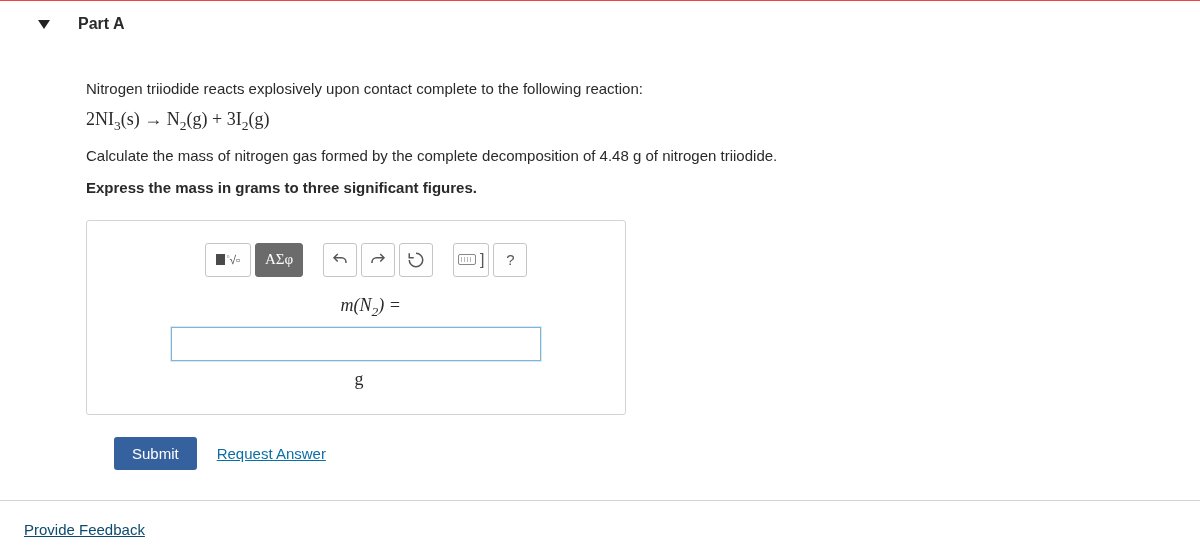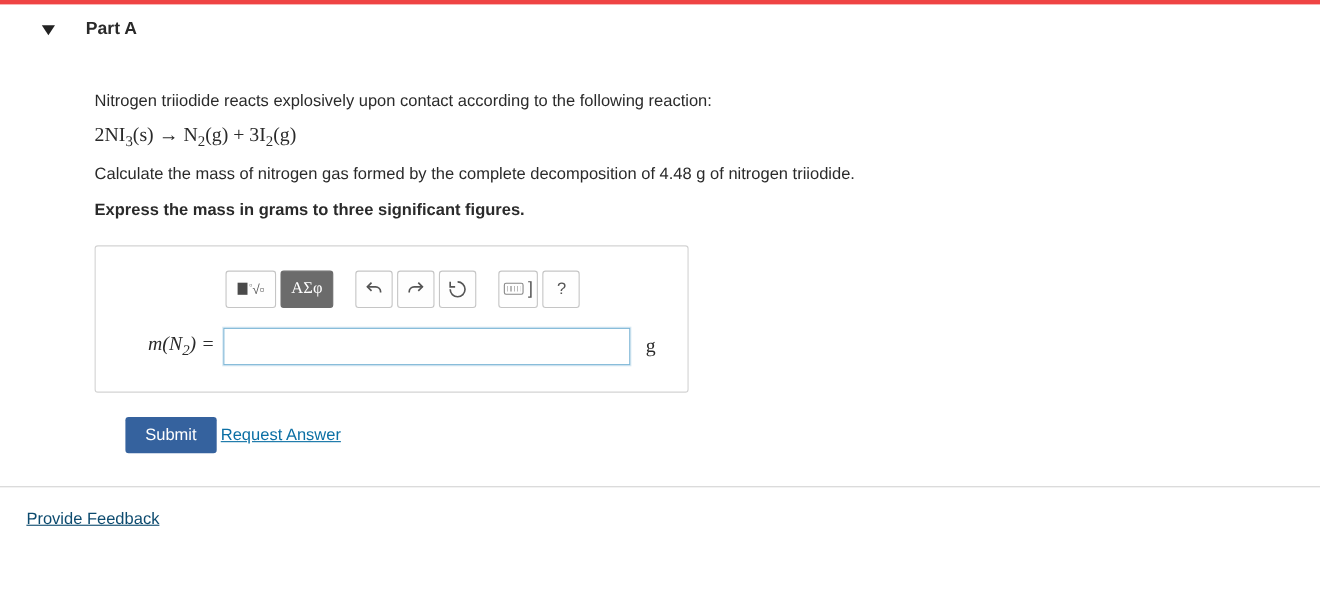--- a/index.html
+++ b/index.html
@@ -5,21 +5,21 @@
     * { box-sizing: border-box; margin: 0; padding: 0; }
     body {
       font-family: Arial, Helvetica, sans-serif;
       font-size: 15px;
       color: #2a2a2a;
       background: #fff;
       padding: 0;
       width: 1200px;
     }
     .part-container {
-      border-top: 4px solid #ef4444;
+      border-top: 1px solid #ef4444;
       border-bottom: 1px solid #d3d3d3;
       padding: 0 0 30px 0;
       margin: 0;
     }
     .part-header {
       display: flex;
       align-items: center;
       padding: 14px 0 8px 38px;
       cursor: pointer;
     }
@@ -68,39 +68,39 @@
     .tool-btn:first-child { min-width: 46px; padding: 0 6px; }
     .tool-btn.greek {
       background: #6b6b6b;
       color: #fff;
       border-color: #6b6b6b;
       font-family: "Times New Roman", serif;
       min-width: 48px;
       text-align: right;
     }
     .tool-btn.spacer { border: none; background: none; cursor: default; min-width: 12px; }
-    .answer-row { display: flex; align-items: center; gap: 8px; }
+    .answer-row { display: flex; align-items: center; gap: 8px; flex-direction: column; }
     .var-label {
       font-style: italic;
       font-family: "Times New Roman", serif;
       font-size: 18px;
       min-width: 90px;
       text-align: right;
     }
     .answer-input {
       border: 1px solid #7db6d6;
       height: 34px;
       width: 370px;
       padding: 4px 8px;
       font-size: 15px;
       outline: none;
       box-shadow: 0 0 0 1px rgba(125,182,214,0.3);
     }
     .unit { font-family: "Times New Roman", serif; font-size: 18px; margin-left: 6px; }
-    .actions { display: flex; align-items: center; gap: 4px; margin-top: 22px; padding-left: 28px; }
+    .actions { display: flex; align-items: center; gap: 20px; margin-top: 22px; padding-left: 28px; }
     .submit-btn {
       background: #35629e;
       color: #fff;
       border: none;
       border-radius: 3px;
       padding: 8px 18px;
       font-size: 15px;
       cursor: pointer;
     }
     .link {
@@ -141,21 +141,21 @@
 
 
 
 <div class="part-container">
   <div class="part-header">
     <span class="triangle-down"></span>
     <span class="part-title">Part A</span>
   </div>
 
   <div class="content">
-    <p class="question-text">Nitrogen triiodide reacts explosively upon contact according to the following reaction:</p>
+    <p class="question-text">Nitrogen triiodide reacts explosively upon contact complete to the following reaction:</p>
     <div class="reaction">2NI<sub>3</sub>(s) → N<sub>2</sub>(g) + 3I<sub>2</sub>(g)</div>
     <p class="instr">Calculate the mass of nitrogen gas formed by the complete decomposition of 4.48 g of nitrogen triiodide.</p>
     <p class="instr bold">Express the mass in grams to three significant figures.</p>
 
     <div class="answer-box">
       <div class="toolbar">
         <button class="tool-btn">
           <span class="template-icon">
             <span class="black-box"></span>
             <span class="root-frac"><sup style="font-size:8px">▫</sup>√▫</span>

